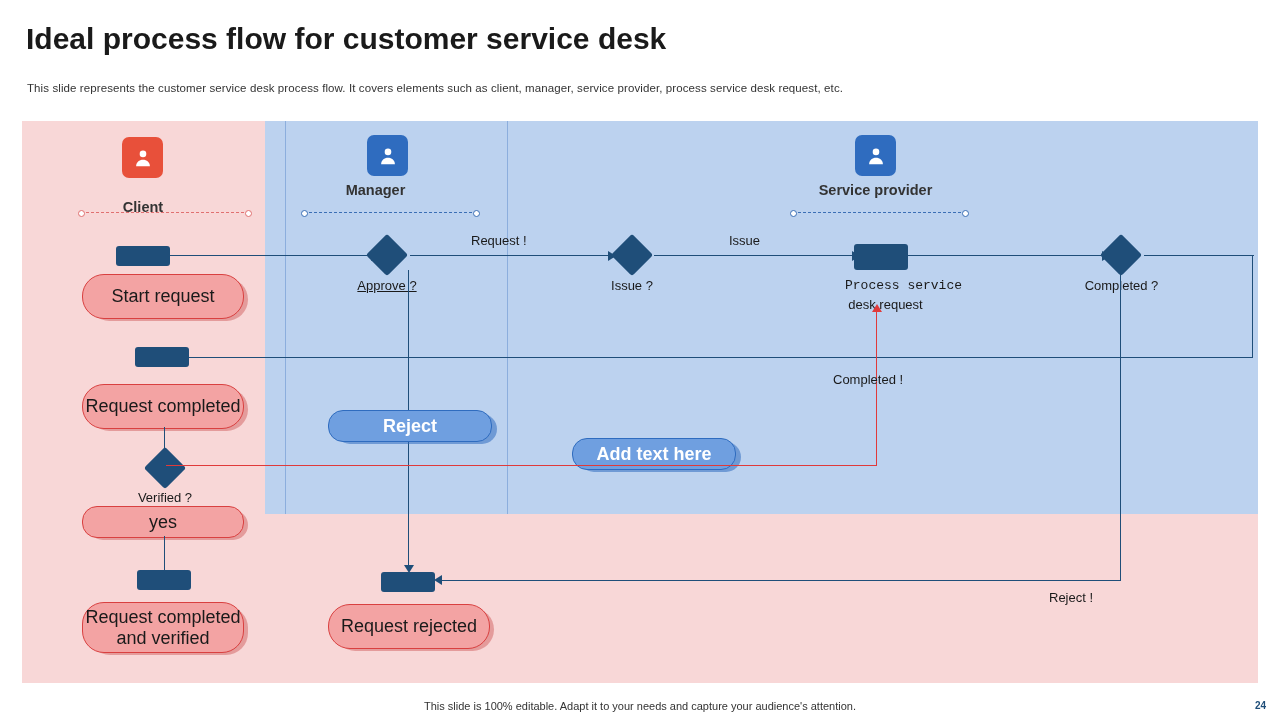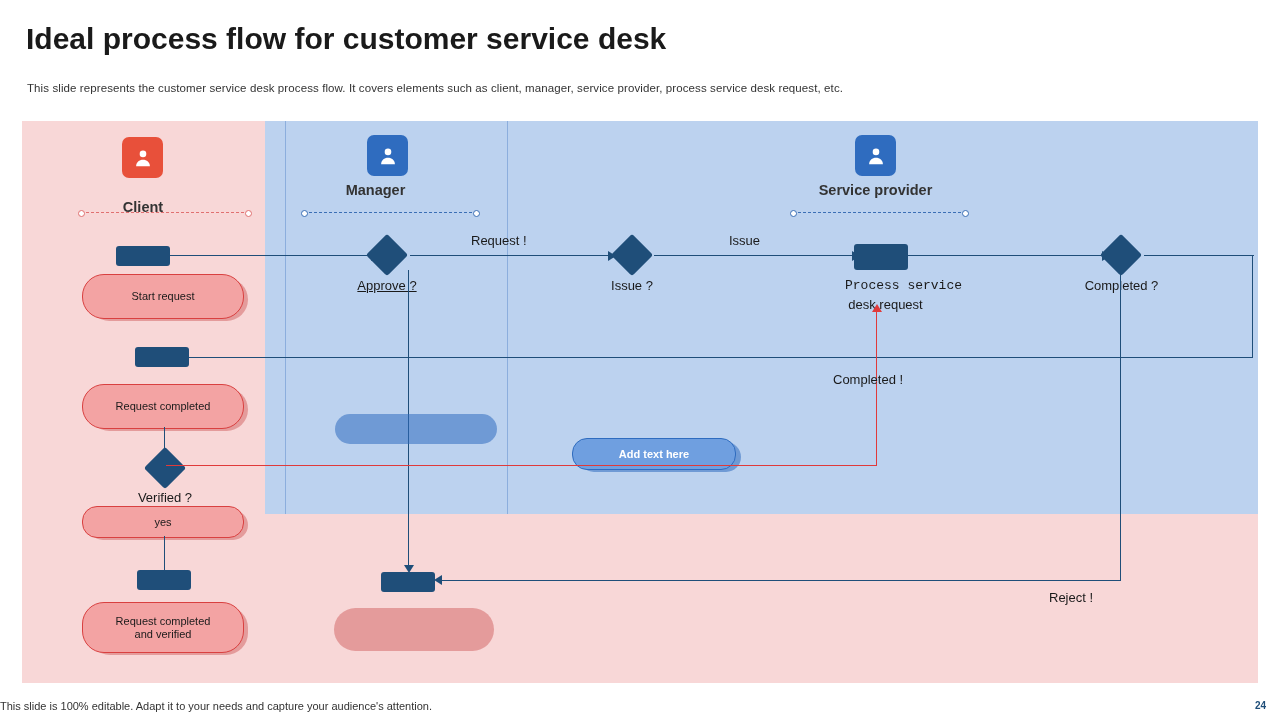--- a/index.html
+++ b/index.html
@@ -44,21 +44,21 @@
   .rbar{
     position:absolute;width:54px;height:20px;background:#1f4e79;border-radius:3px;
   }
   .diamond{
     position:absolute;width:30px;height:30px;background:#1f4e79;
     transform:rotate(45deg);border-radius:3px;
   }
   .pill{
     position:absolute;height:43px;border-radius:22px;
     display:flex;align-items:center;justify-content:center;
-    font-size:11px;color:#1a1a1a;text-align:right;line-height:1.15;
+    font-size:18px;color:#1a1a1a;text-align:right;line-height:1.15;
   }
   .pill-red{background:#f3a3a3;border:1.5px solid #d94040;}
   .pill-blue{background:#6f9fe0;border:1.5px solid #2f6cbf;color:#fff;font-weight:bold;}
   .pill-shadow{
     position:absolute;border-radius:22px;background:#d46a6a;opacity:.55;
   }
   .pill-shadow-blue{
     position:absolute;border-radius:22px;background:#2f6cbf;opacity:.55;
   }
   .lbl{
@@ -70,21 +70,21 @@
   .line-h{height:1.4px;}
   .line-v{width:1.4px;}
   .line-red{background:#e03a3a;}
   .arrow{position:absolute;width:0;height:0;}
   .ar-right{border-left:8px solid #1f4e79;border-top:5px solid transparent;border-bottom:5px solid transparent;}
   .ar-left{border-right:8px solid #1f4e79;border-top:5px solid transparent;border-bottom:5px solid transparent;}
   .ar-down{border-top:8px solid #1f4e79;border-left:5px solid transparent;border-right:5px solid transparent;}
   .ar-up-red{border-bottom:8px solid #e03a3a;border-left:5px solid transparent;border-right:5px solid transparent;}
 
   .footer-note{
-    position:absolute;left:0;right:0;top:700px;
+    position:absolute;left:0;right:0;top:700px;text-align:center;
     font-size:11px;color:#333;
   }
   .page-num{
     position:absolute;right:14px;top:700px;font-size:10px;color:#1f4e79;font-weight:bold;
   }
 </style>
 </head>
 <body>
 
 <div class="slide-title">Ideal process flow for customer service desk</div>
@@ -190,26 +190,28 @@
   <div class="pill-shadow" style="left:66px;top:485px;width:160px;height:49px;"></div>
   <div class="pill pill-red" style="left:60px;top:481px;width:160px;height:49px;flex-direction:column;">
     <span>Request completed</span>
     <span>and verified</span>
   </div>
 
   <div class="line line-v" style="left:386px;top:149px;height:300px;"></div>
   <div class="arrow ar-down" style="left:382px;top:444px;"></div>
 
   <div class="pill-shadow-blue" style="left:313px;top:293px;width:162px;height:30px;border-radius:15px;"></div>
+  <div class="pill pill-blue" style="left:306px;top:289px;width:162px;height:30px;border-radius:15px;">Reject</div>
 
   <div class="pill-shadow-blue" style="left:557px;top:321px;width:162px;height:30px;border-radius:15px;"></div>
   <div class="pill pill-blue" style="left:550px;top:317px;width:162px;height:30px;border-radius:15px;">Add text here</div>
 
   <div class="rbar" style="left:359px;top:451px;"></div>
   <div class="pill-shadow" style="left:312px;top:487px;width:160px;height:43px;"></div>
+  <div class="pill pill-red" style="left:306px;top:483px;width:160px;">Request rejected</div>
 
   <div class="line line-h line-red" style="left:144px;top:344px;width:711px;height:1.4px;"></div>
   <div class="line line-v line-red" style="left:854px;top:190px;height:155px;width:1.4px;"></div>
   <div class="arrow ar-up-red" style="left:850px;top:183px;"></div>
   <div class="lbl" style="left:811px;top:251px;">Completed !</div>
 
   <div class="line line-v" style="left:1098px;top:149px;height:311px;"></div>
   <div class="line line-h" style="left:416px;top:459px;width:683px;"></div>
   <div class="arrow ar-left" style="left:412px;top:454px;"></div>
   <div class="lbl" style="left:1027px;top:469px;">Reject !</div>

